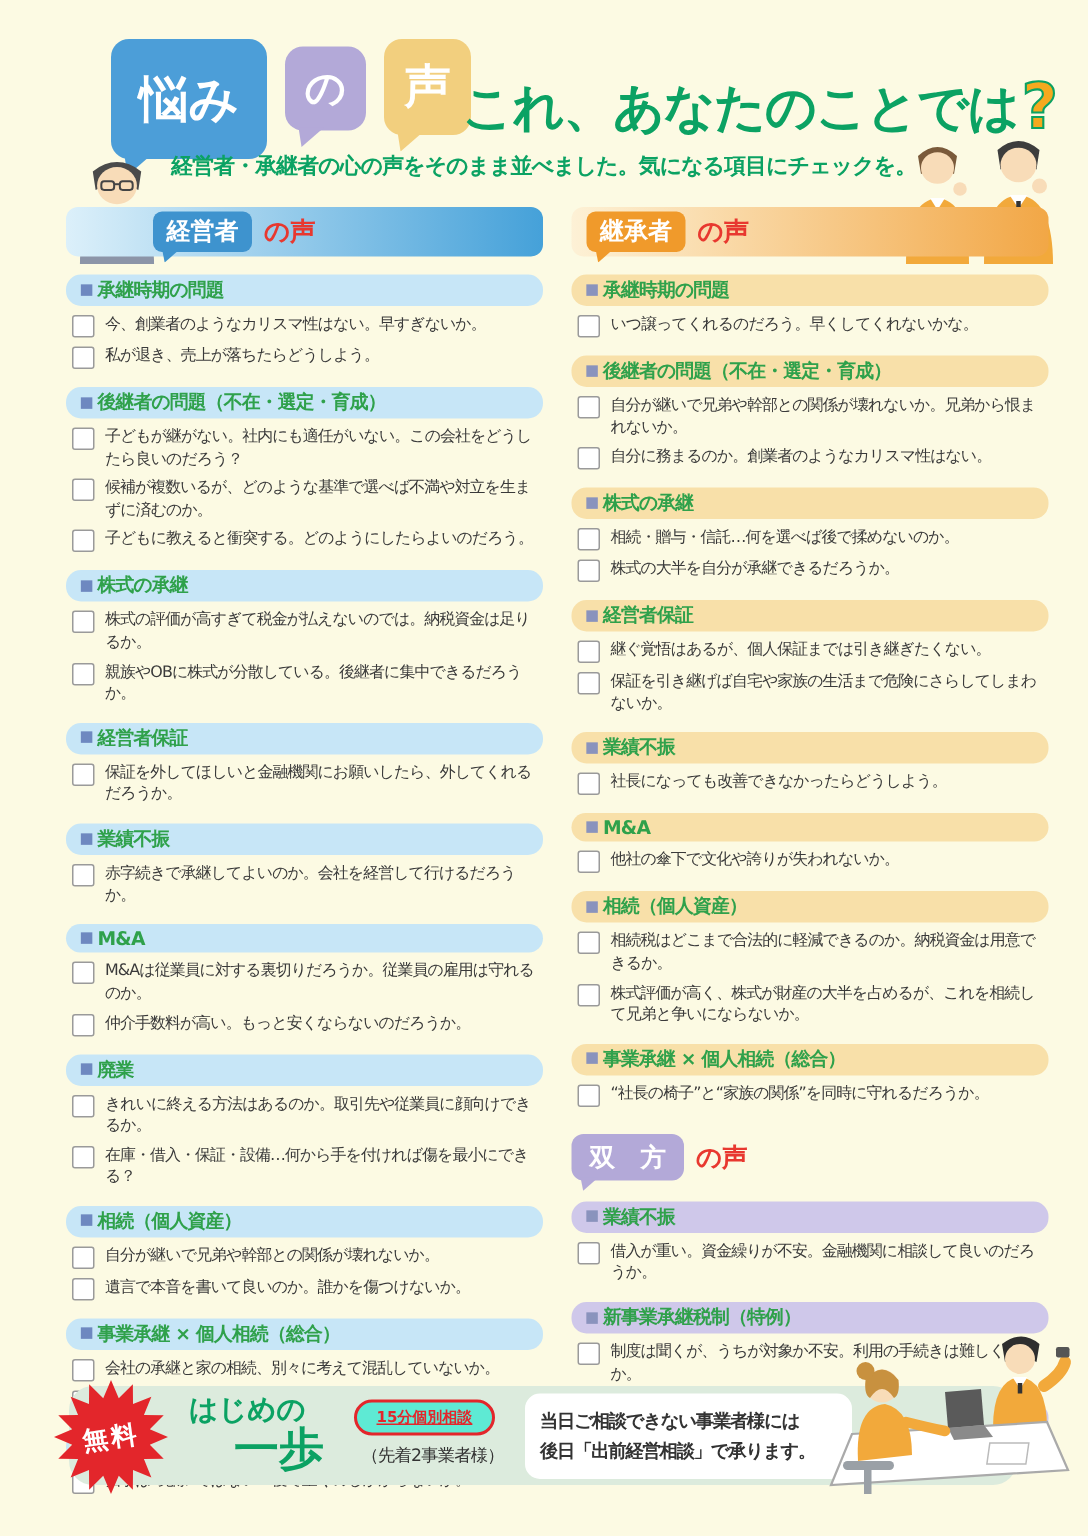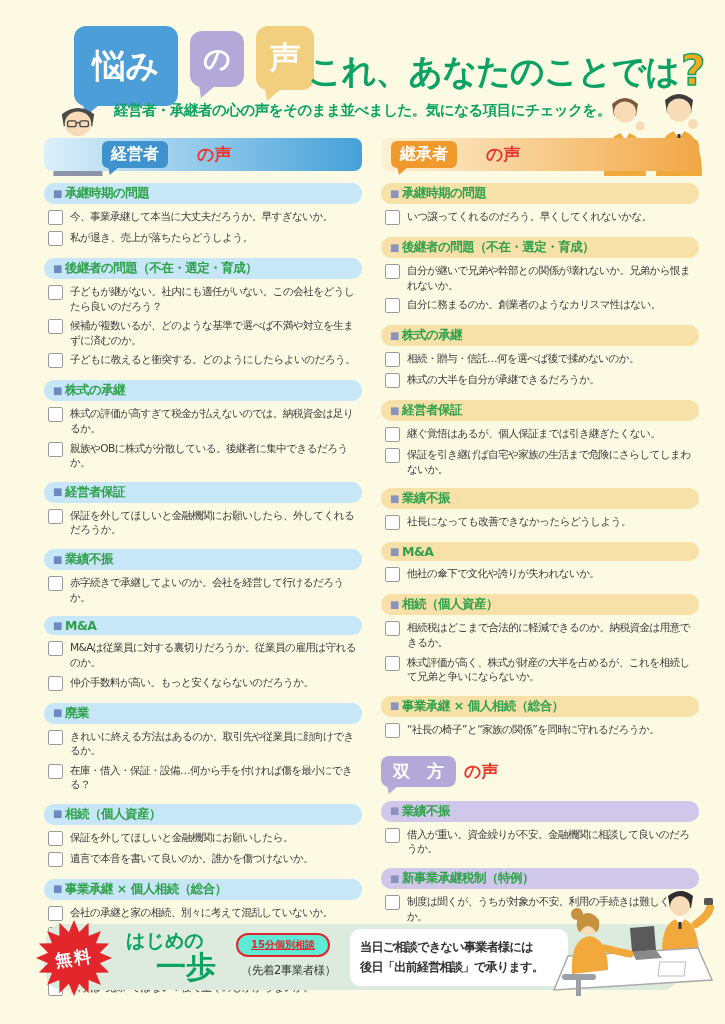--- a/index.html
+++ b/index.html
@@ -20,21 +20,21 @@
   #headline{position:absolute;left:308px;top:44px;font-size:34px;font-weight:bold;
             color:var(--headline-green);white-space:nowrap;letter-spacing:-1px;}
   #headline .qmark{font-size:42px;color:var(--qmark-orange);-webkit-text-stroke:1.4px var(--headline-green);
             position:relative;top:2px;margin-left:2px;}
   #subtitle{position:absolute;top:101px;left:0;width:100%;text-align:center;
             font-size:14.5px;font-weight:bold;color:var(--headline-green);letter-spacing:-0.5px;}
   
   .col{position:absolute;top:138px;width:318px;}
   .col-left{left:44px;}
   .col-right{left:381px;}
-  .col-bar{height:33px;border-radius:8px;position:relative;display:flex;align-items:center;gap:21px;}
+  .col-bar{height:33px;border-radius:8px;position:relative;display:flex;align-items:center;}
   .col-left .col-bar{background:linear-gradient(90deg,var(--manager-bar-from),var(--manager-bar-to));padding-left:58px;}
   .col-right .col-bar{background:linear-gradient(90deg,var(--successor-bar-from),var(--successor-bar-to));padding-left:10px;}
   .badge{color:#fff;font-weight:bold;font-size:16px;padding:3px 9px;border-radius:6px;position:relative;white-space:nowrap;}
   .col-left .badge{background:var(--manager-badge);}
   .col-right .badge{background:var(--successor-badge);}
   .badge::after{content:'';position:absolute;left:6px;bottom:-7px;width:12px;height:9px;
             background:inherit;clip-path:polygon(0 0,100% 0,15% 100%);}
   .suffix{color:var(--suffix-red);font-weight:bold;font-size:17px;margin-left:8px;white-space:nowrap;}
   .sec{margin-top:12px;}
   .sec-h{border-radius:10px;padding:2px 9px;font-weight:bold;font-size:12.5px;
@@ -123,21 +123,21 @@
     <span class="suffix">の声</span>
   </div>
   <div id="manager-sections">
       <div class="sec">
         <div class="sec-h">
           <span class="mk">■</span>
           <span>承継時期の問題</span>
         </div>
         <div class="item">
           <span class="cb"></span>
-          <span class="itext">今、事業承継して本当に大丈夫だろうか。早すぎないか。</span>
+          <span class="itext">今、創業者のようなカリスマ性はない。早すぎないか。</span>
         </div>
         <div class="item">
           <span class="cb"></span>
           <span class="itext">私が退き、売上が落ちたらどうしよう。</span>
         </div>
       </div>
       <div class="sec">
         <div class="sec-h">
           <span class="mk">■</span>
           <span>後継者の問題（不在・選定・育成）</span>
@@ -217,21 +217,21 @@
           <span class="itext">在庫・借入・保証・設備…何から手を付ければ傷を最小にできる？</span>
         </div>
       </div>
       <div class="sec">
         <div class="sec-h">
           <span class="mk">■</span>
           <span>相続（個人資産）</span>
         </div>
         <div class="item">
           <span class="cb"></span>
-          <span class="itext">保証を外してほしいと金融機関にお願いしたら。</span>
+          <span class="itext">自分が継いで兄弟や幹部との関係が壊れないか。</span>
         </div>
         <div class="item">
           <span class="cb"></span>
           <span class="itext">遺言で本音を書いて良いのか。誰かを傷つけないか。</span>
         </div>
       </div>
       <div class="sec">
         <div class="sec-h">
           <span class="mk">■</span>
           <span>事業承継 × 個人相続（総合）</span>

